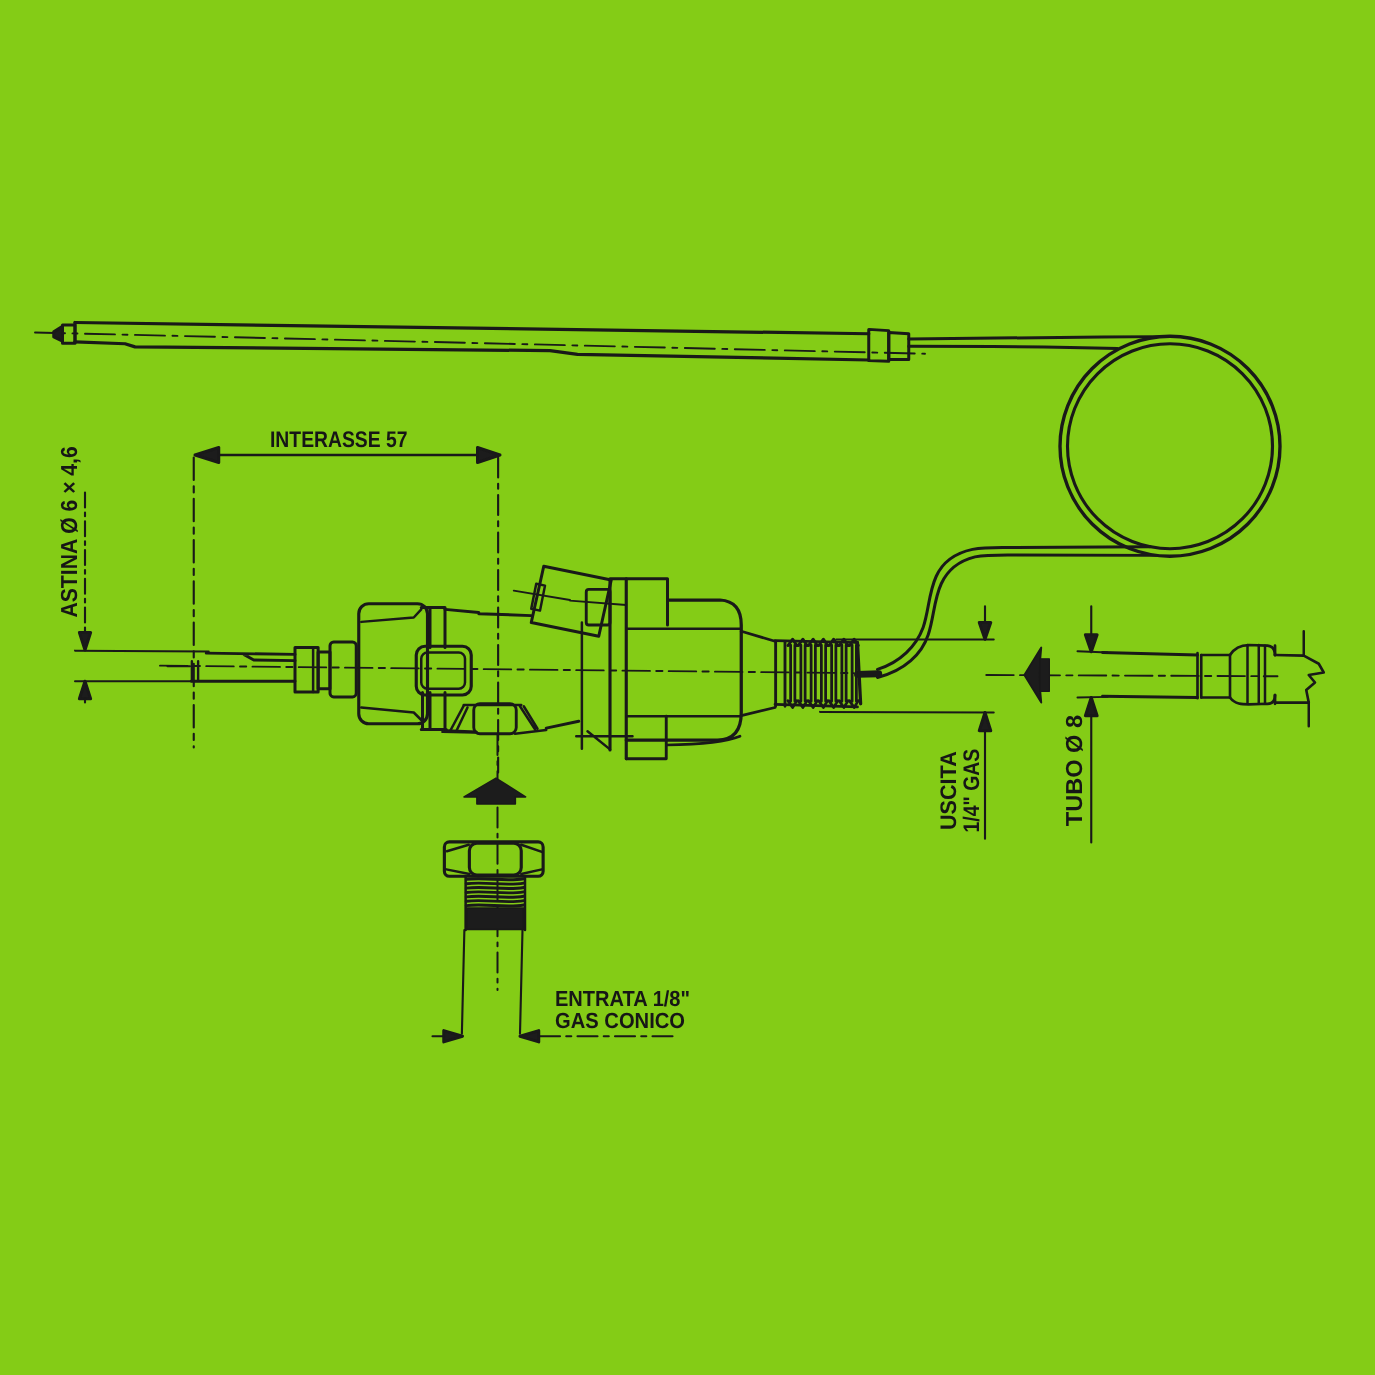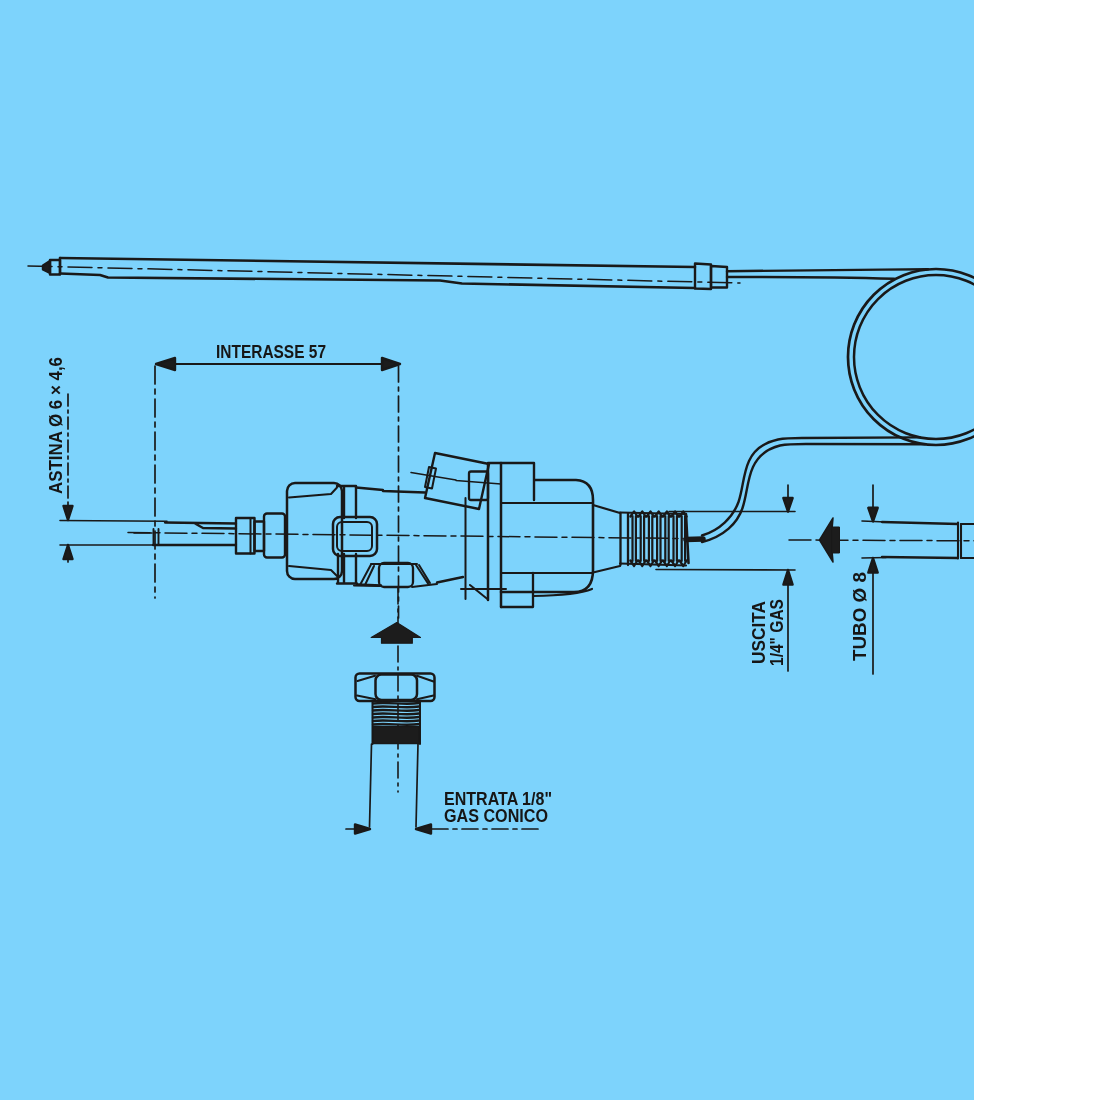--- a/index.html
+++ b/index.html
@@ -1,16 +1,16 @@
 <!DOCTYPE html>
 <html><head>
 <meta charset="utf-8">
 <style>
   html,body{margin:0;padding:0;background:#ffffff;}
-  .wrap{width:974px;height:1100px;position:relative;background:#7dd3fc;overflow:hidden;}
+  .wrap{width:1100px;height:1100px;position:relative;background:#84cc16;overflow:hidden;}
   text{font-family:"Liberation Sans", sans-serif;font-weight:bold;fill:#161616;}
 </style>
 </head>
 <body>
 <div class="wrap">
 <svg width="1100" height="1100" viewBox="0 0 1100 1100" xmlns="http://www.w3.org/2000/svg">
   <g fill="none" stroke="#191919" stroke-width="2.4" stroke-linecap="round" stroke-linejoin="round">
 
     <path d="M28,266 L740,283" stroke-width="1.5" stroke-dasharray="24 6 4 6"></path>
 

